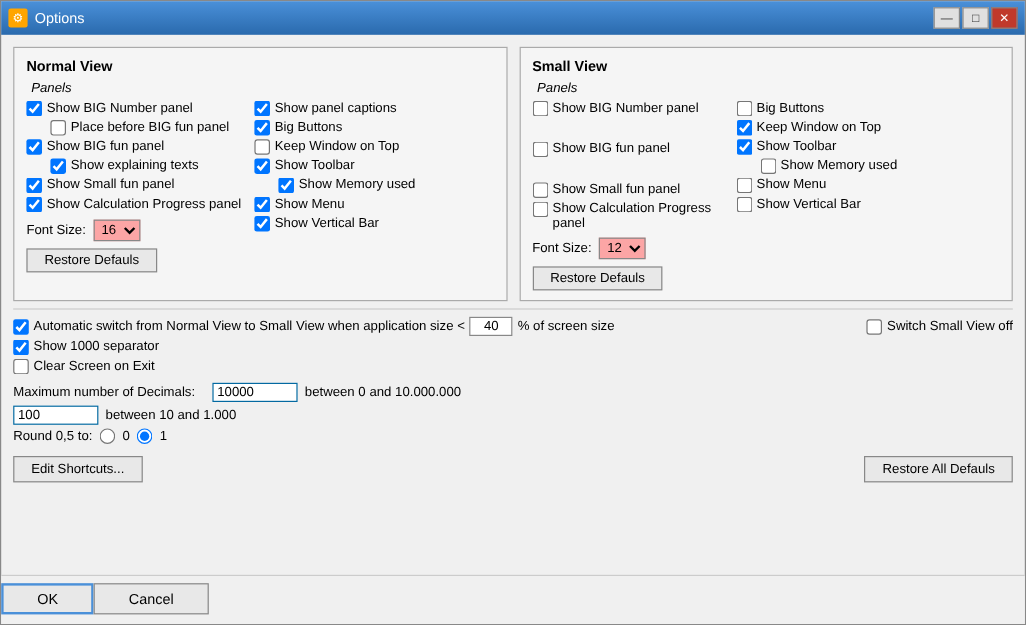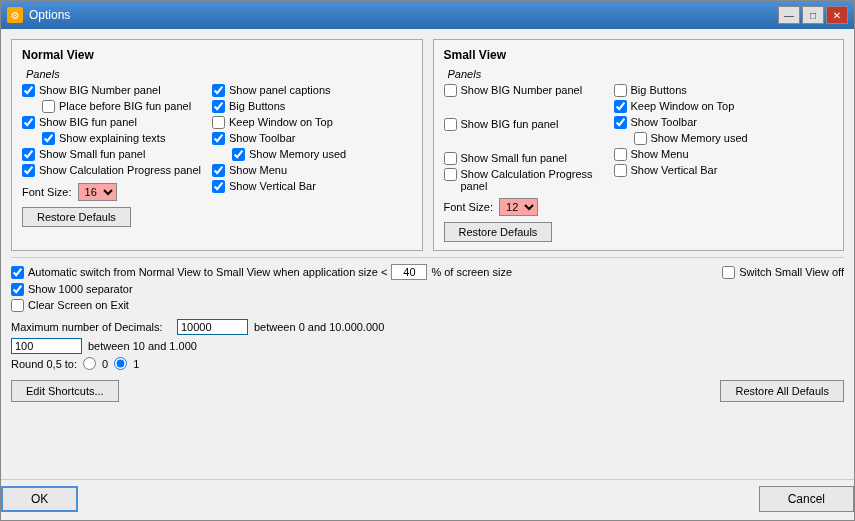--- a/index.html
+++ b/index.html
@@ -201,22 +201,21 @@
     .footer-row {
       display: flex;
       justify-content: space-between;
       align-items: center;
       margin-top: 6px;
       padding-top: 4px;
     }
 
     .dialog-buttons {
       display: flex;
-      justify-content: space-between;
-      gap: 10px;
+      justify-content: flex-start;
       padding: 6px 0 8px 0;
       border-top: 1px solid #ccc;
       background: #f0f0f0;
       flex-shrink: 0;
     }
     .dialog-btn {
       padding: 4px 28px;
       font-size: 12px;
       border: 1px solid #888;
       background: #e8e8e8;

